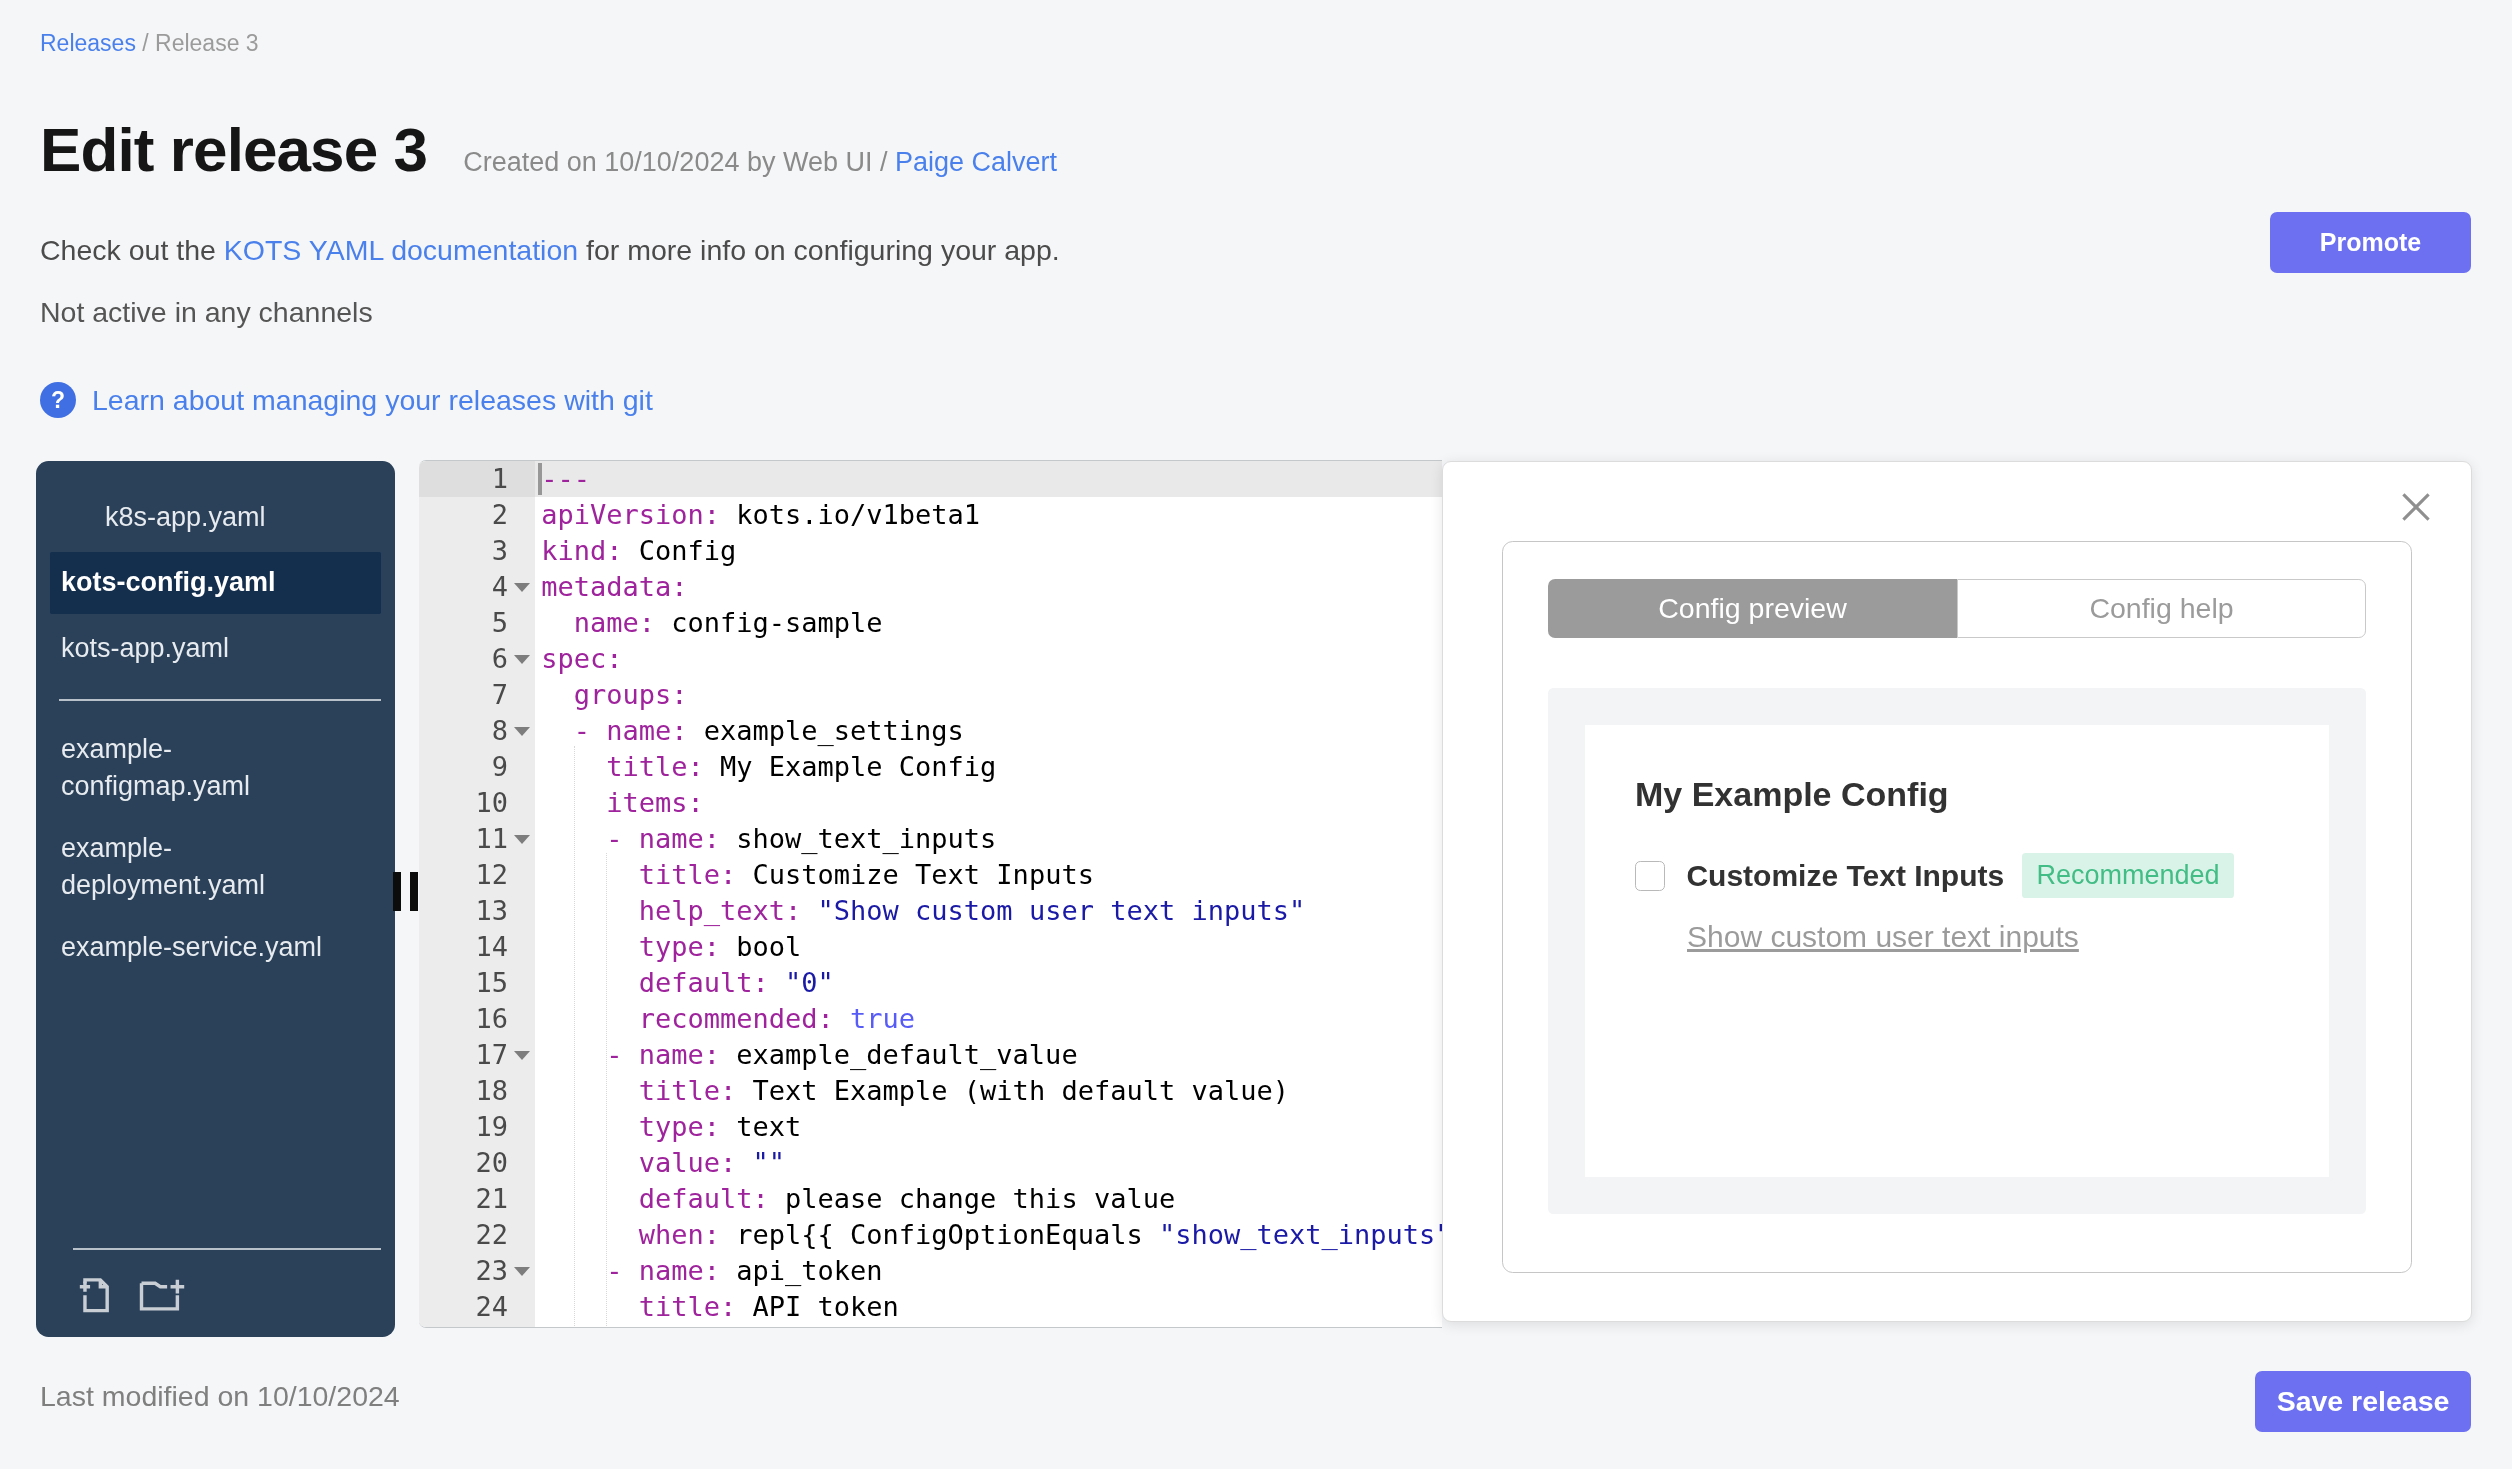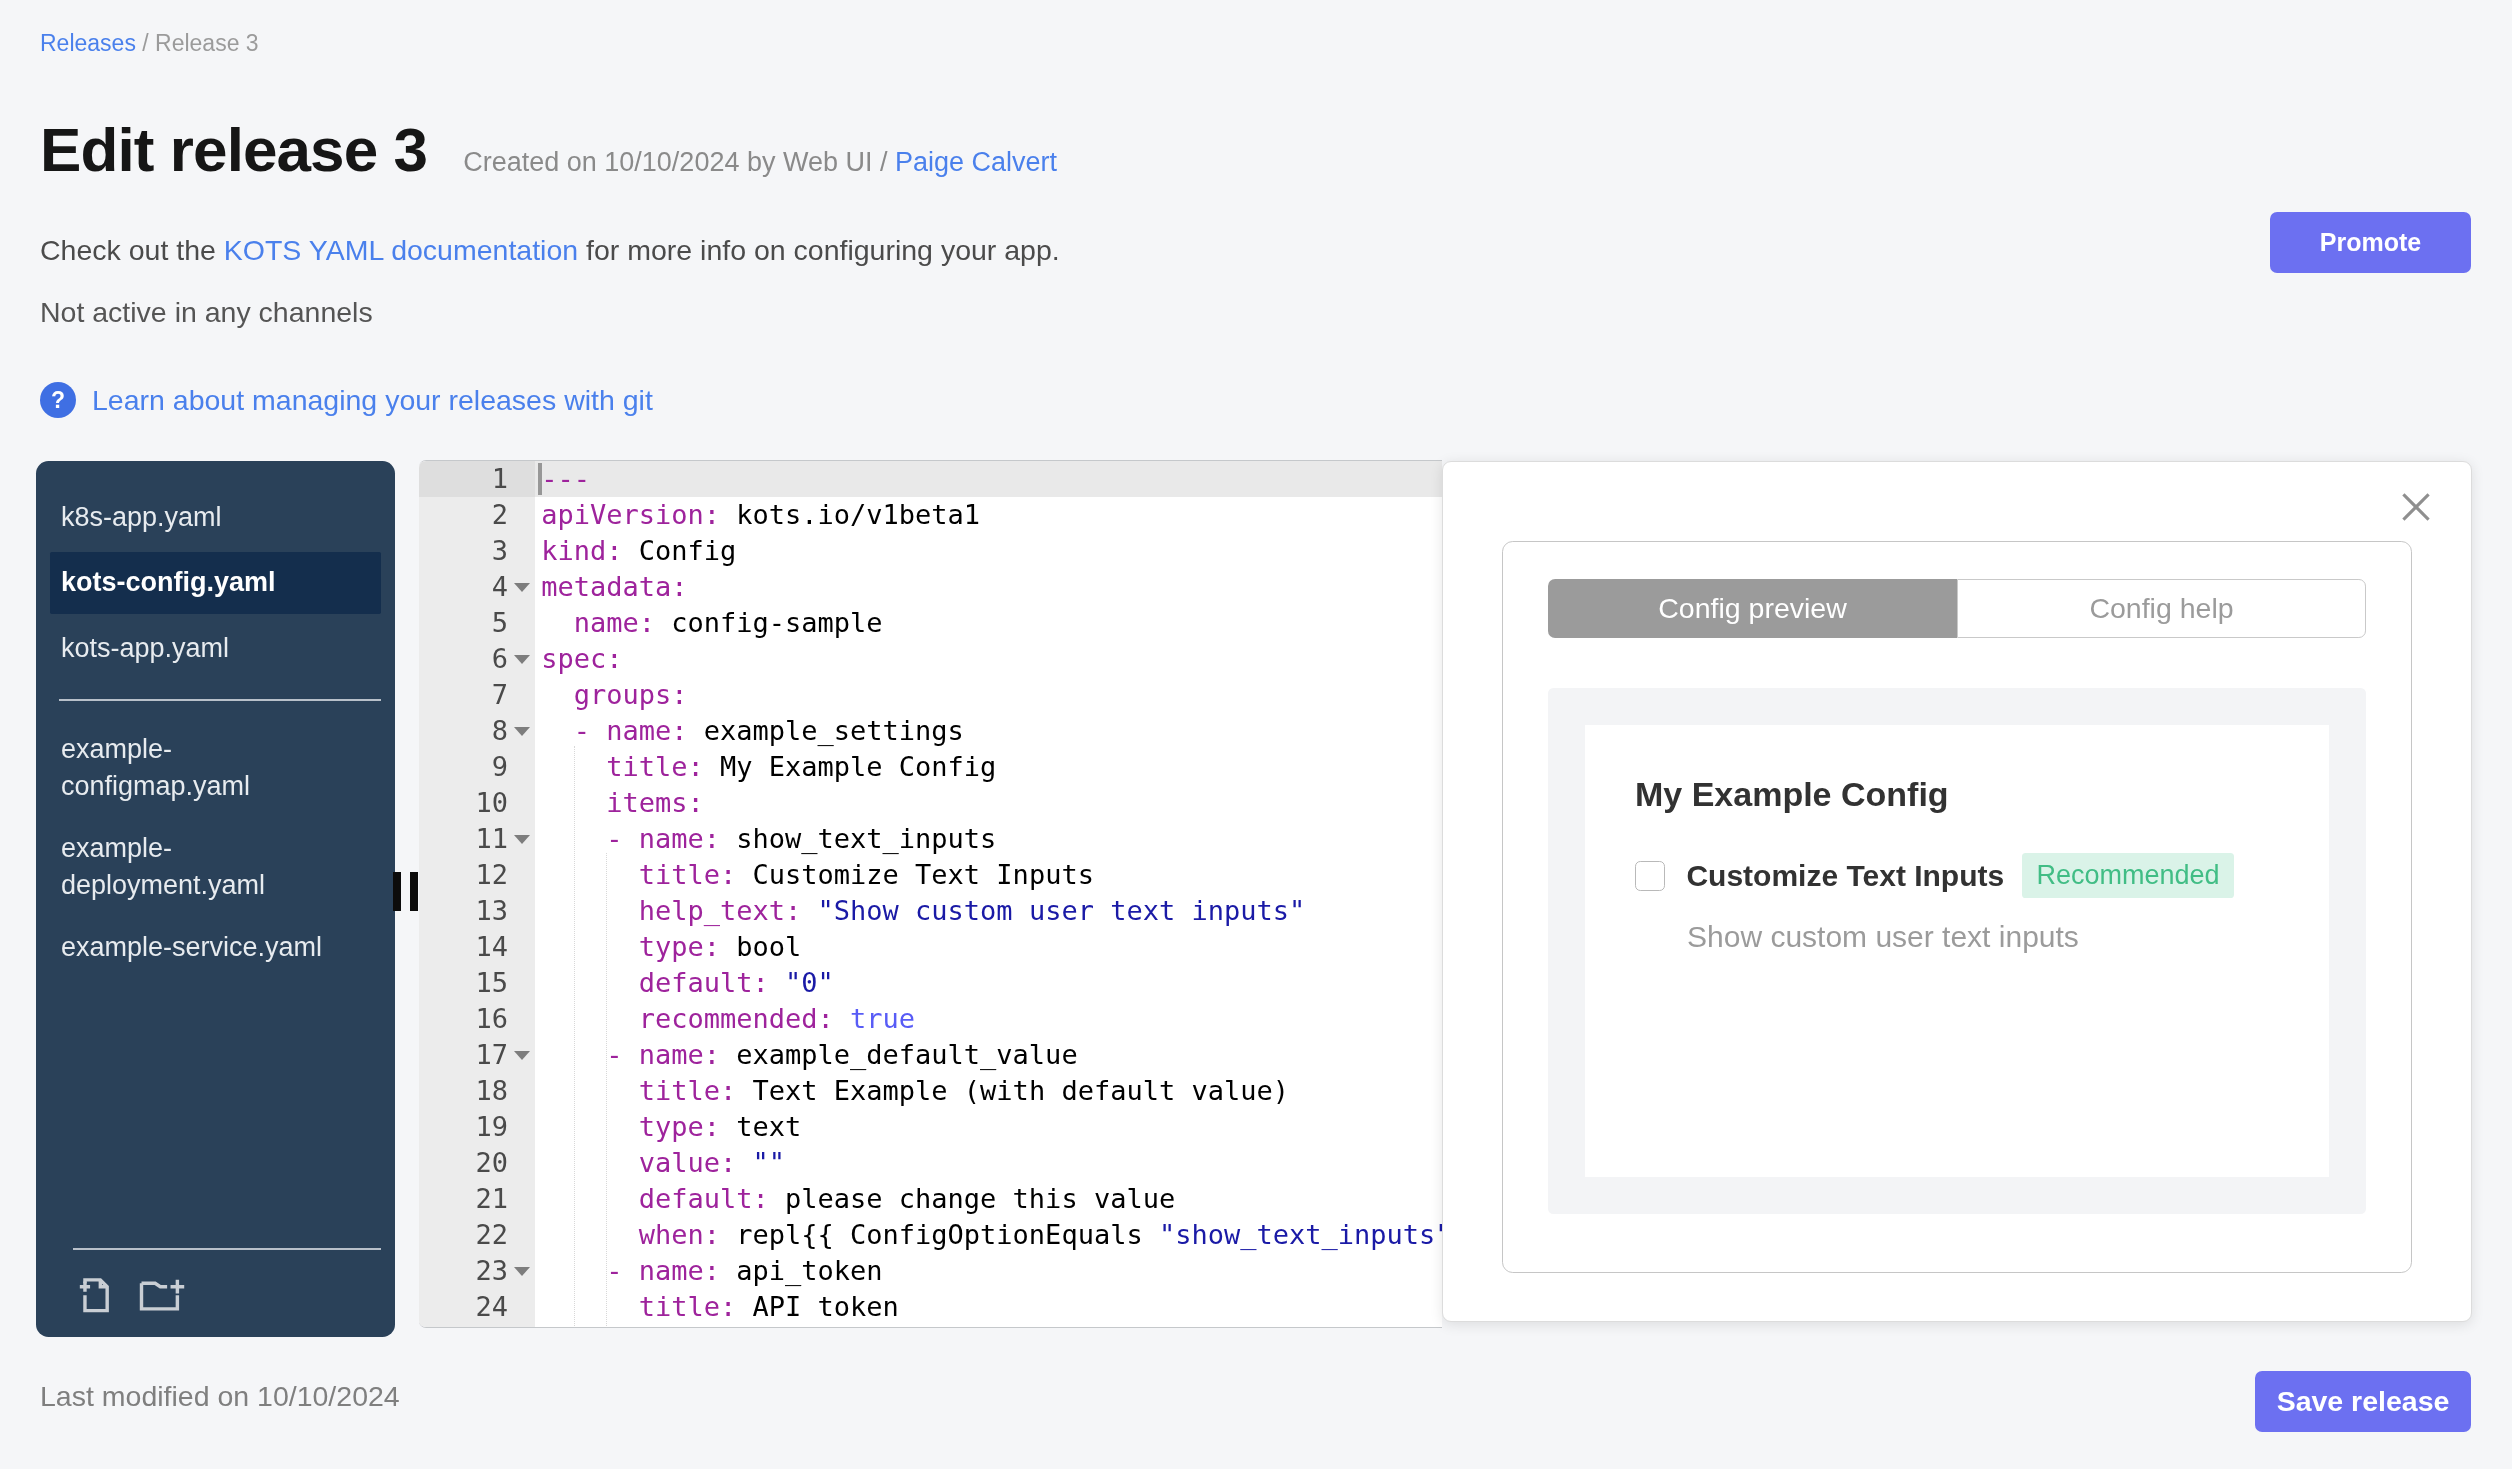--- a/index.html
+++ b/index.html
@@ -92,21 +92,21 @@
     background:#f3f4f6;border-radius:5.3px;}
   #config-card{position:absolute;left:37px;right:37px;top:37px;bottom:37px;background:#fff;
     padding:50px;}
   #group-title{font-size:34px;font-weight:bold;color:#323232;}
   #config-item-row{margin-top:39px;display:flex;align-items:center;}
   #item-checkbox{width:30px;height:30px;border:1.8px solid #b9b9b9;border-radius:5.3px;
     background:#fff;cursor:pointer;flex:0 0 30px;}
   #item-label{font-size:30px;font-weight:bold;color:#323232;margin-left:21.4px;}
   #item-badge{margin-left:18px;background:var(--badge-bg);color:var(--badge-text);
     font-size:27px;padding:7.1px 14.3px;border-radius:3.6px;}
-  #item-help{margin-top:21.4px;margin-left:52px;font-size:30px;color:#9b9b9b;}
+  #item-help{margin-top:21.4px;margin-left:52px;font-size:30px;color:#9b9b9b;text-decoration:underline;}
 
   
   #last-modified{left:40px;top:1380px;font-size:28.5px;color:#7f7f7f;}
   #save-btn{right:41px;top:1371px;width:216px;height:61px;background:var(--accent);
     border:none;border-radius:7.1px;color:#fff;font-size:28.5px;font-weight:bold;
     font-family:inherit;cursor:pointer;}
 </style>
 </head>
 <body>
 
@@ -127,21 +127,21 @@
 
 <div class="abs" id="channel-status">Not active in any channels</div>
 
 <div class="abs" id="git-row">
   <span id="help-icon">?</span>
   <a class="link">Learn about managing your releases with git</a>
 </div>
 
 <div class="abs" id="sidebar">
   <div id="file-list">
-      <div class="file-item" style="white-space: pre-line;">k8s-app.yaml</div>
+      <div class="file-item" style="white-space: pre-line; margin-left: 44px;">k8s-app.yaml</div>
       <div class="file-item selected" style="white-space: pre-line;">kots-config.yaml</div>
       <div class="file-item" style="white-space: pre-line;">kots-app.yaml</div>
       <div class="side-divider"></div>
       <div class="file-item" style="white-space: pre-line;">example-
 configmap.yaml</div>
       <div class="file-item" style="white-space: pre-line;">example-
 deployment.yaml</div>
       <div class="file-item" style="white-space: pre-line;">example-service.yaml</div>
     </div>
   <div id="sidebar-actions">

